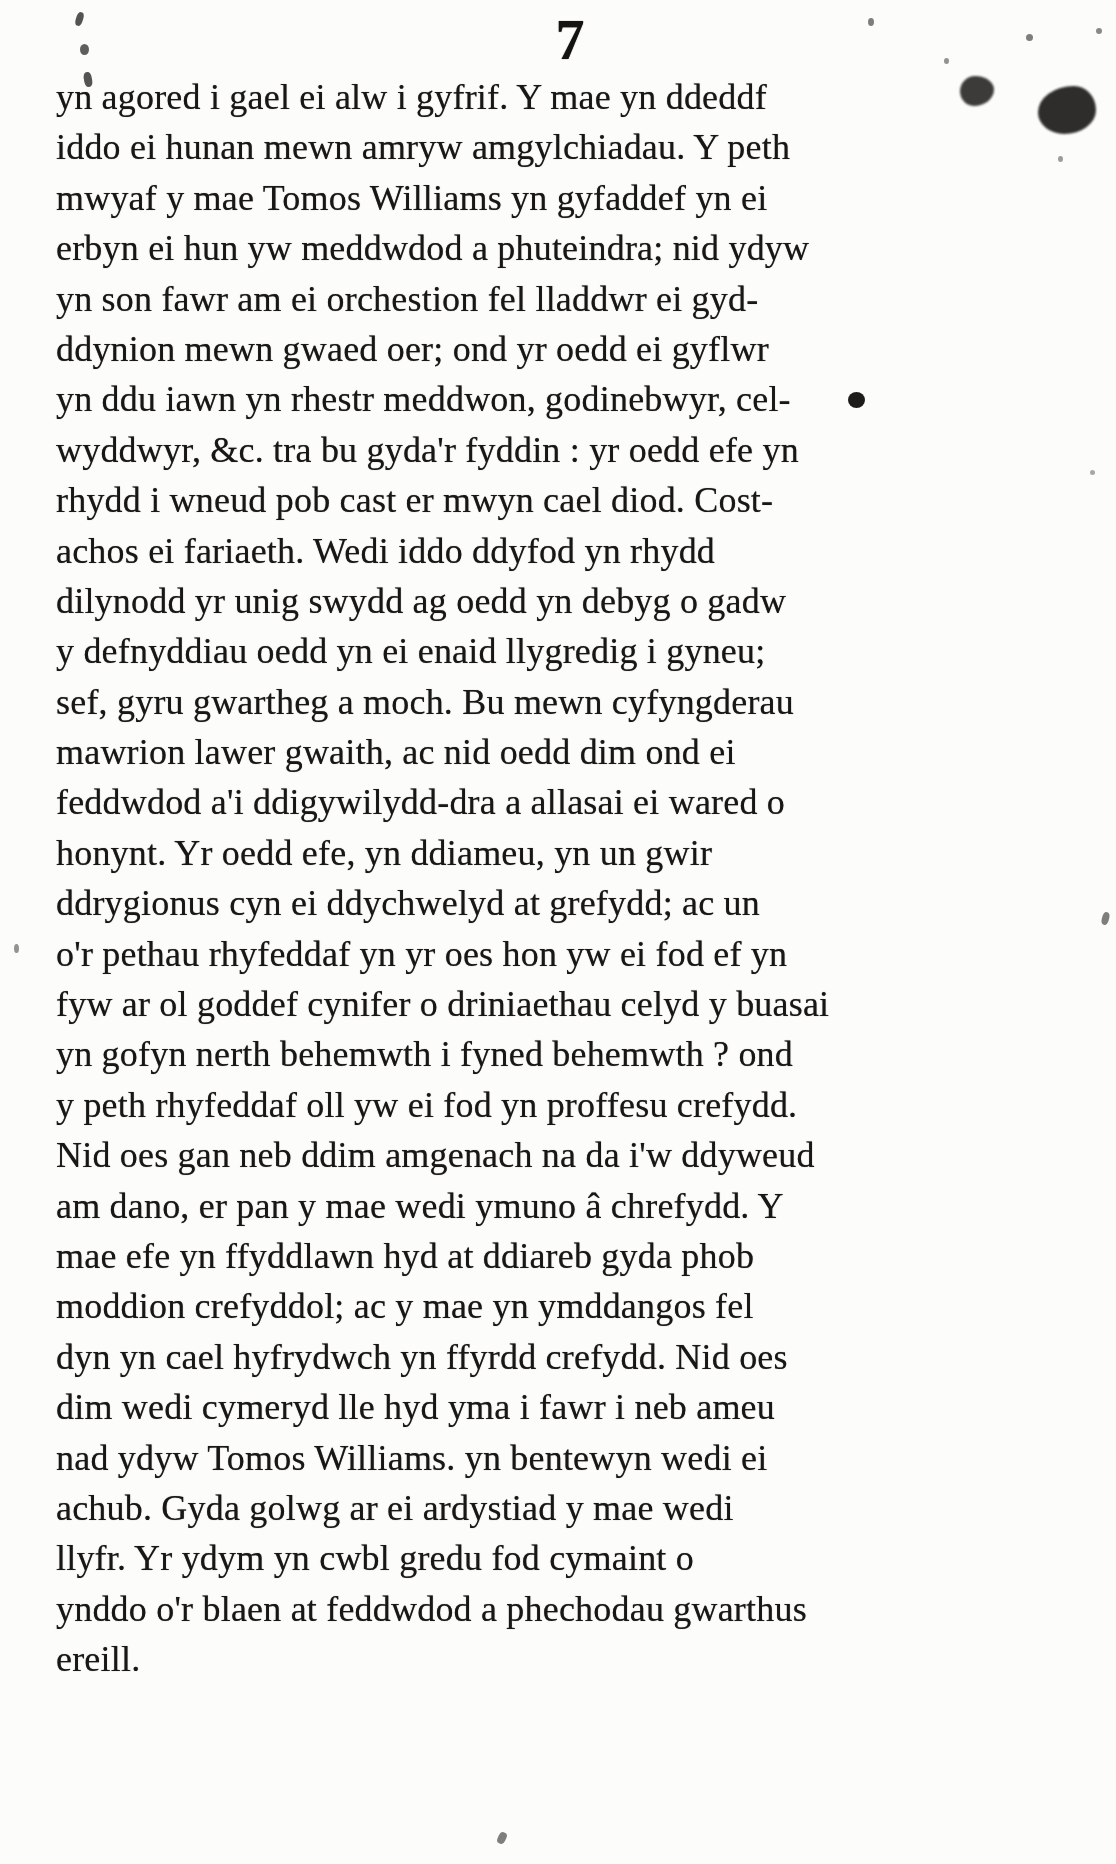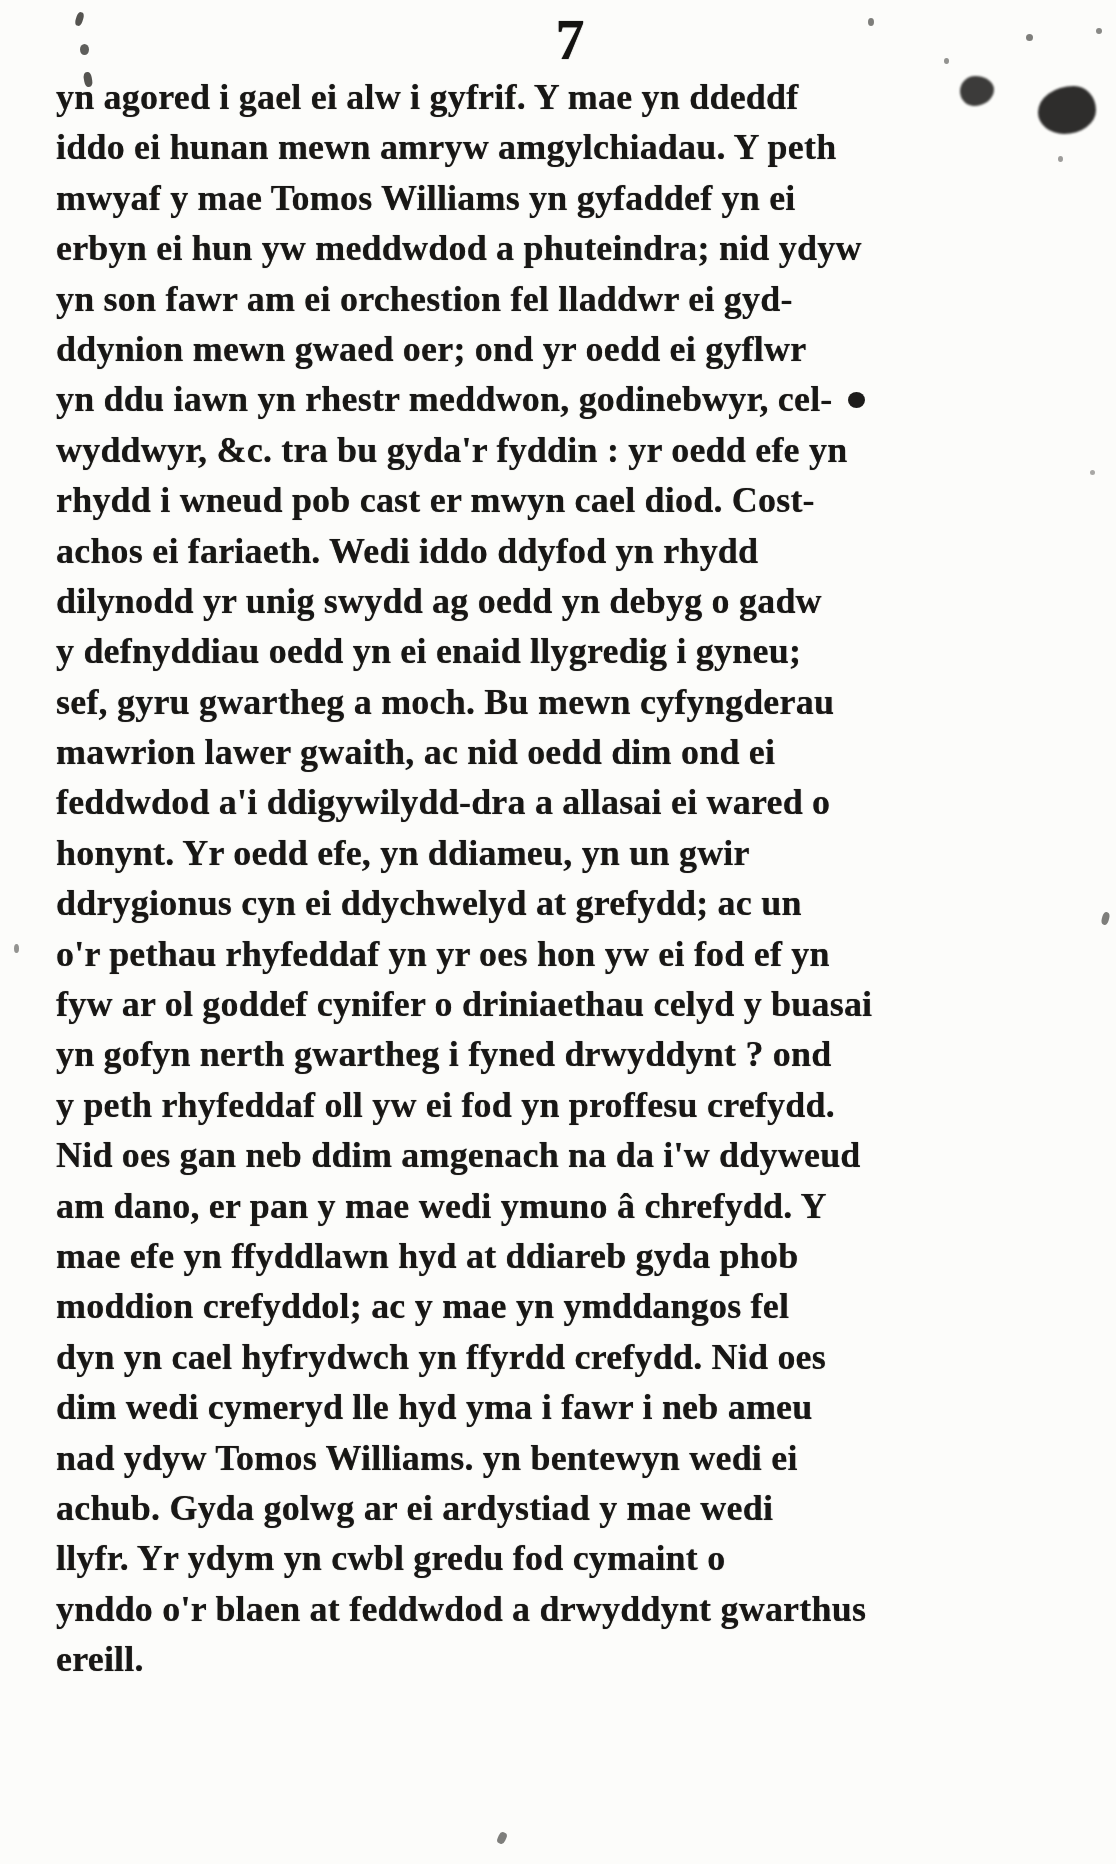--- a/index.html
+++ b/index.html
@@ -30,21 +30,21 @@
     color: #141311;
     text-shadow: 0 0 1px rgba(20,19,17,0.8);
   }
   .text-block {
     position: absolute;
     top: 72px;
     left: 56px;
     width: 1006px;
     font-size: 36px;
     line-height: 50.4px;
-    font-weight: bold;
+    font-weight: normal;
     letter-spacing: 0.2px;
     text-shadow: 0 0 0.8px rgba(24,23,21,0.65);
   }
   .text-line {
     height: 50.4px;
     overflow: visible;
     white-space: nowrap;
     text-align: justify;
     text-align-last: justify;
   }
@@ -111,32 +111,32 @@
       <div class="text-line">achos ei fariaeth.  Wedi iddo ddyfod yn rhydd</div>
       <div class="text-line">dilynodd yr unig swydd ag oedd yn debyg o gadw</div>
       <div class="text-line">y defnyddiau oedd yn ei enaid llygredig i gyneu;</div>
       <div class="text-line">sef, gyru gwartheg a moch.  Bu mewn cyfyngderau</div>
       <div class="text-line">mawrion lawer gwaith, ac nid oedd dim ond ei</div>
       <div class="text-line">feddwdod a'i ddigywilydd-dra a allasai ei wared o</div>
       <div class="text-line">honynt.  Yr oedd efe, yn ddiameu, yn un gwir</div>
       <div class="text-line">ddrygionus cyn ei ddychwelyd at grefydd; ac un</div>
       <div class="text-line">o'r pethau rhyfeddaf yn yr oes hon yw ei fod ef yn</div>
       <div class="text-line">fyw ar ol goddef cynifer o driniaethau celyd y buasai</div>
-      <div class="text-line">yn gofyn nerth gwartheg i fyned drwyddynt ?  ond</div>
+      <div class="text-line">yn gofyn nerth behemwth i fyned behemwth ?  ond</div>
       <div class="text-line">y peth rhyfeddaf oll yw ei fod yn proffesu crefydd.</div>
       <div class="text-line">Nid oes gan neb ddim amgenach na da i'w ddyweud</div>
       <div class="text-line">am dano, er pan y mae wedi ymuno â chrefydd.  Y</div>
       <div class="text-line">mae efe yn ffyddlawn hyd at ddiareb gyda phob</div>
       <div class="text-line">moddion crefyddol; ac y mae yn ymddangos fel</div>
       <div class="text-line">dyn yn cael hyfrydwch yn ffyrdd crefydd.  Nid oes</div>
       <div class="text-line">dim wedi cymeryd lle hyd yma i fawr i neb ameu</div>
       <div class="text-line">nad ydyw Tomos Williams. yn bentewyn wedi ei</div>
       <div class="text-line">achub.  Gyda golwg ar ei ardystiad y mae wedi</div>
       <div class="text-line">llyfr.  Yr ydym yn cwbl gredu fod cymaint o</div>
-      <div class="text-line">ynddo o'r blaen at feddwdod a drwyddynt gwarthus</div>
+      <div class="text-line">ynddo o'r blaen at feddwdod a phechodau gwarthus</div>
       <div class="text-line">ereill.</div>
     </div>
 
   <div class="blot b1"></div>
   <div class="blot b2"></div>
   <div class="blot b3"></div>
   <div class="speck s1"></div>
   <div class="speck s2"></div>
   <div class="speck s3"></div>
   <div class="speck s4"></div>

